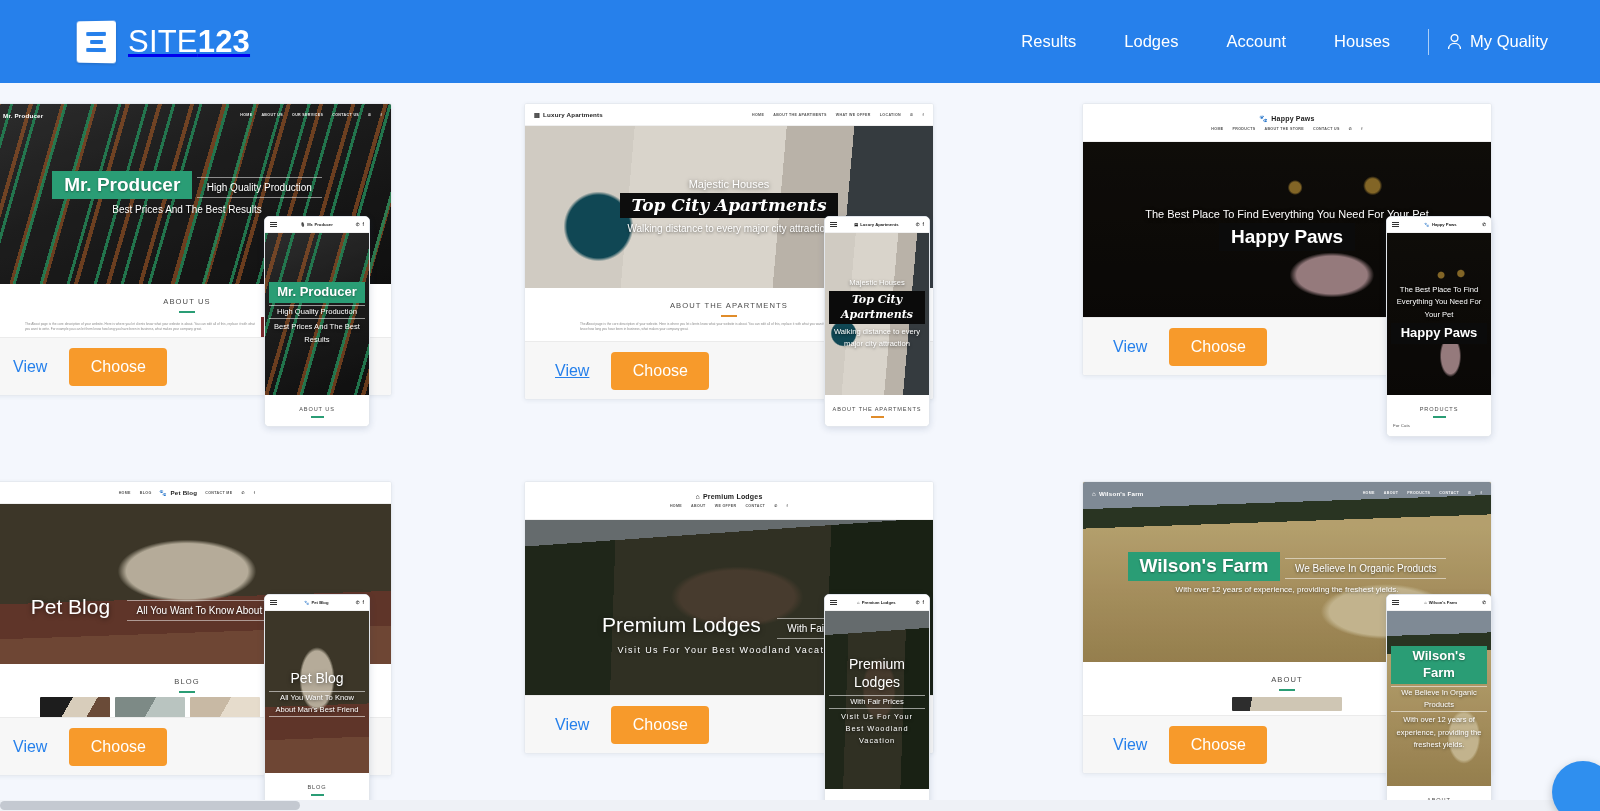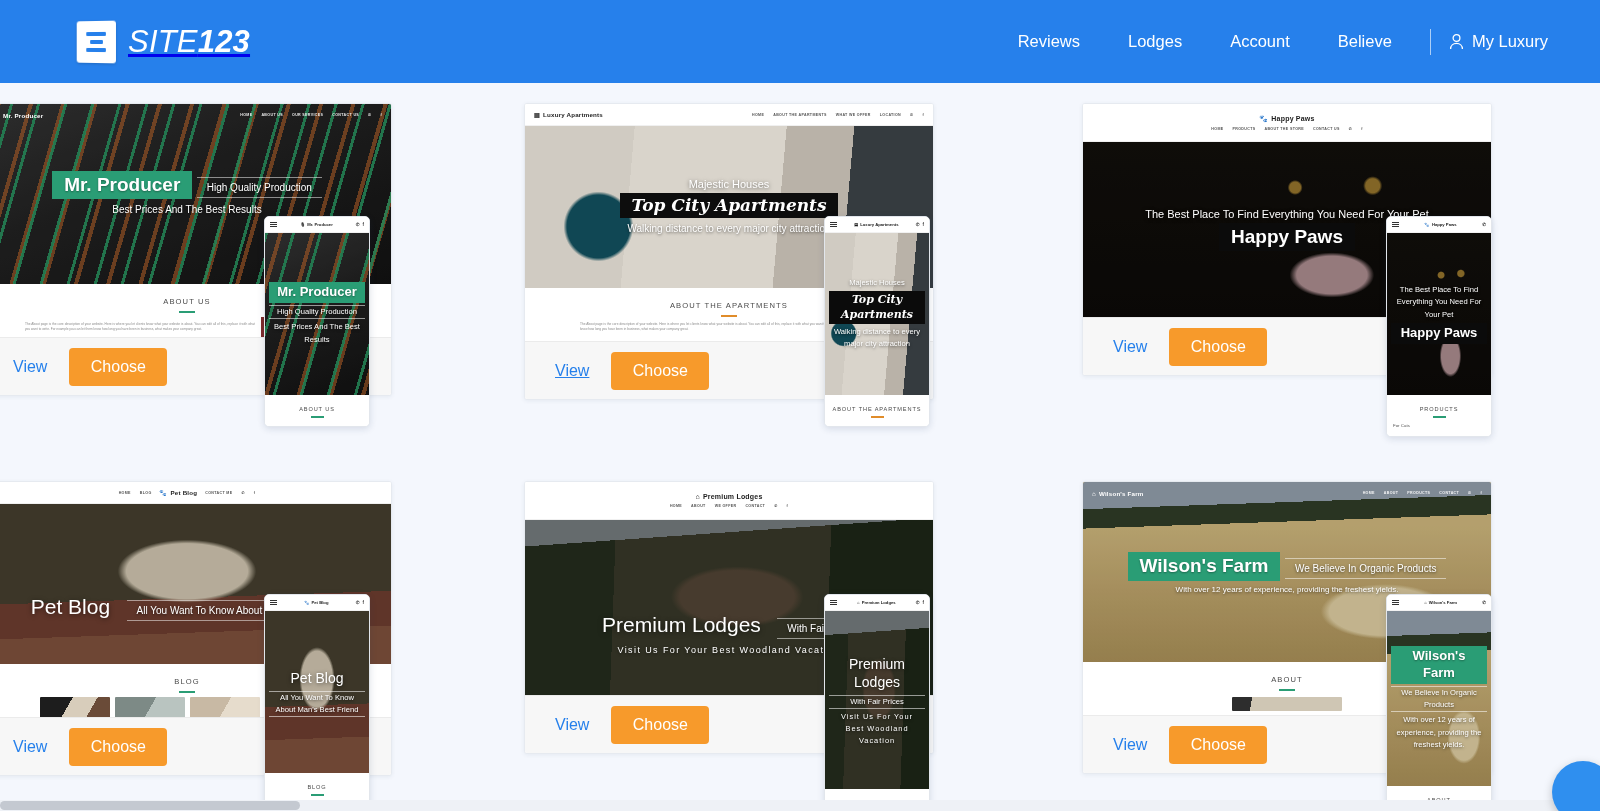--- a/index.html
+++ b/index.html
@@ -13,21 +13,21 @@
   
   .site-header {
     height: 83px;
     background: #2680eb;
     display: flex;
     align-items: center;
     padding: 0 48px 0 76px;
     position: relative;
     z-index: 40;
   }
-  .brand { display: flex; align-items: center; gap: 12px; font-style: italic; }
+  .brand { display: flex; align-items: center; gap: 12px; }
   .brand-mark {
     width: 40px; height: 42px;
     background: #ffffff;
     border-radius: 3px;
     transform: perspective(220px) rotateY(-11deg);
     display: flex; flex-direction: column;
     align-items: center; justify-content: center;
     gap: 4px;
     box-shadow: 0 1px 3px rgba(0,0,0,.18);
   }
@@ -364,31 +364,31 @@
   <a class="brand" href="#">
     <span class="brand-mark">
       <i></i>
         <i class="short"></i>
         <i></i>
     </span>
     <span class="brand-text"><span>SITE</span><b>123</b></span>
   </a>
 
   <nav class="nav">
-    <a class="nav-link" href="#">Reviews</a>
+    <a class="nav-link" href="#">Results</a>
     <a class="nav-link" href="#">Lodges</a>
     <a class="nav-link" href="#">Account</a>
-    <a class="nav-link" href="#">Believe</a>
+    <a class="nav-link" href="#">Houses</a>
     <span class="nav-sep"></span>
     <a class="nav-account" href="#">
       <svg width="15" height="17" viewBox="0 0 15 17">
         <circle cx="7.5" cy="5" r="3.4" fill="none" stroke="#fff" stroke-width="1.3"></circle>
         <path d="M1.6 16c0-3.4 2.6-5.6 5.9-5.6s5.9 2.2 5.9 5.6" fill="none" stroke="#fff" stroke-width="1.3"></path>
       </svg>
-      <span>My Luxury</span>
+      <span>My Quality</span>
     </a>
   </nav>
 </header>
 
 <main class="grid">
 
   <div class="cell c1">
     <div class="card">
       <div class="dtop">
         <div class="hero bg-studio">

